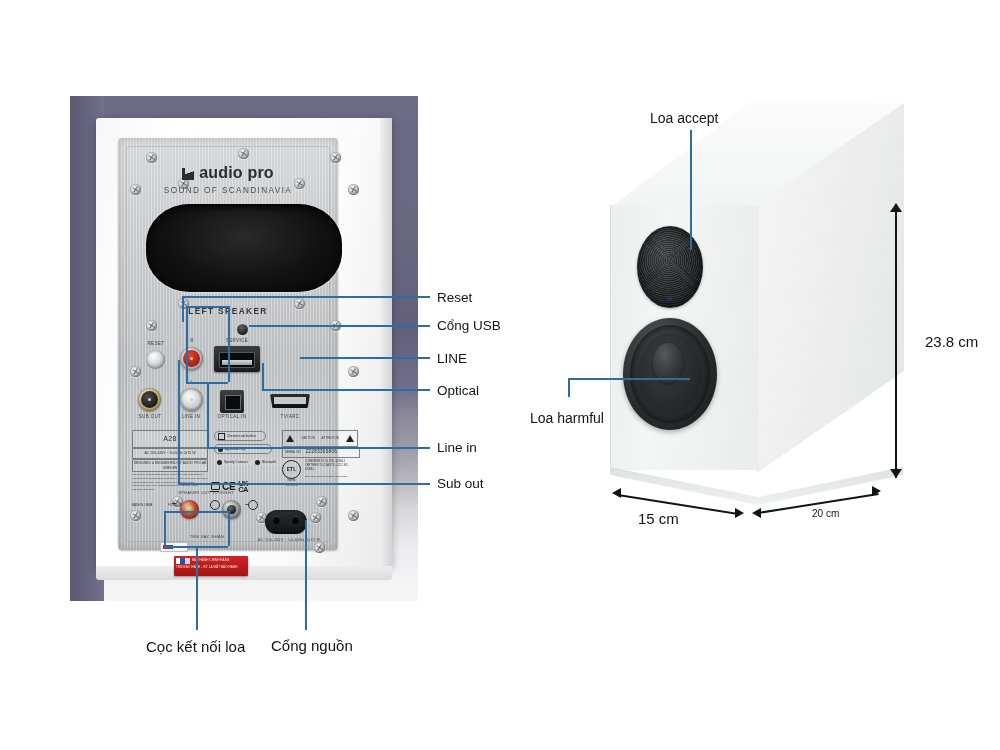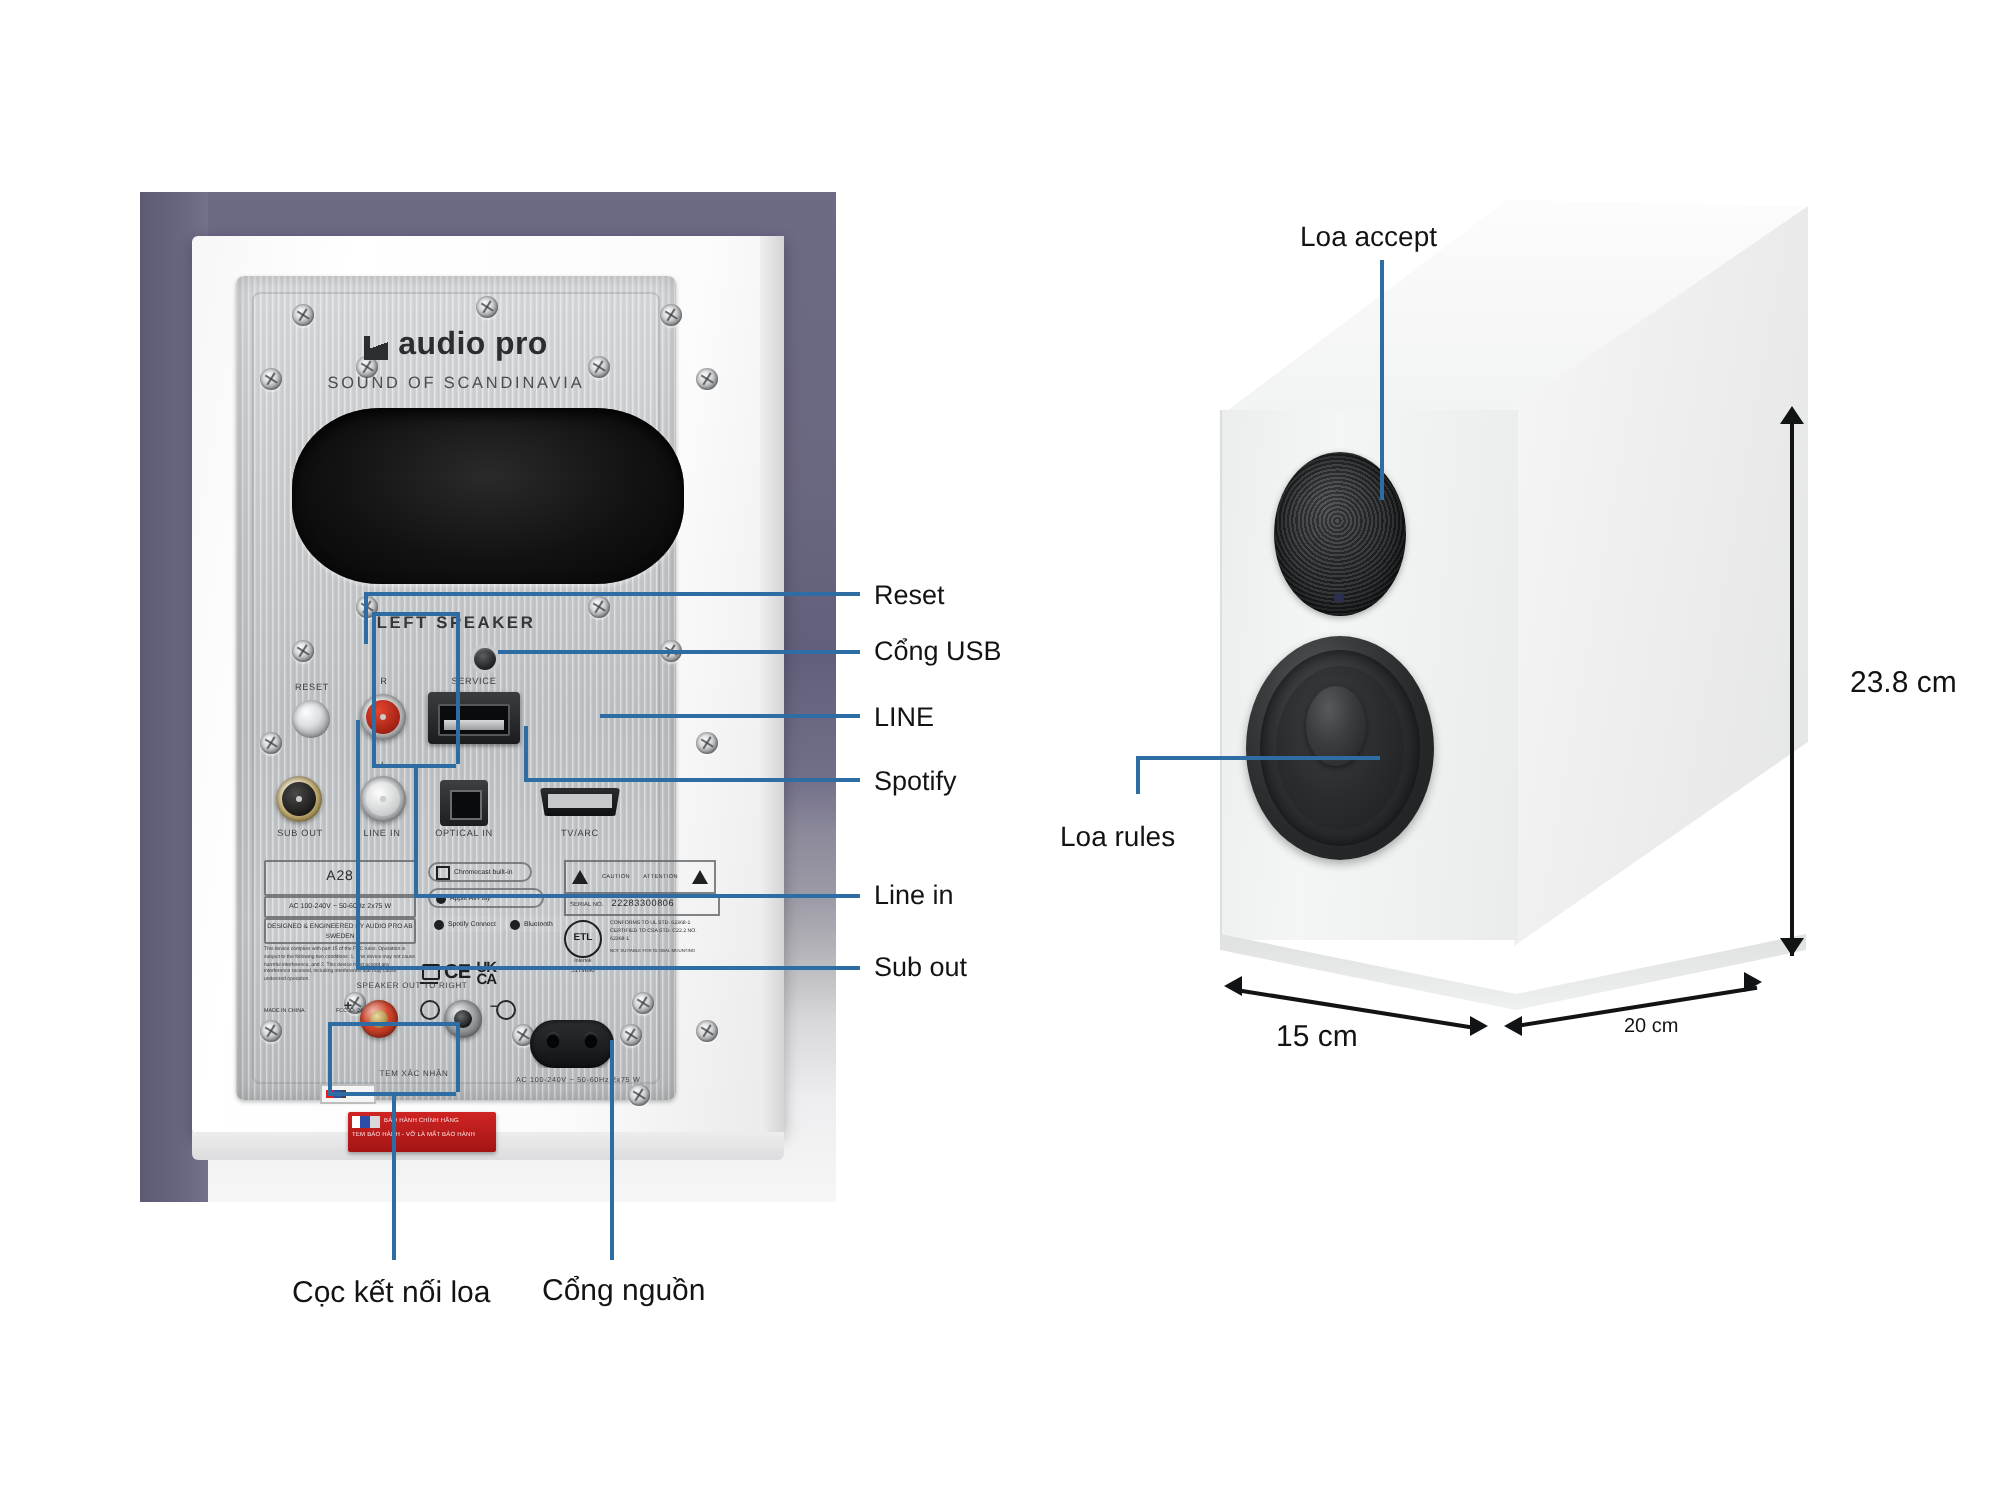--- a/index.html
+++ b/index.html
@@ -581,21 +581,21 @@
 <div class="lead lead-v" style="left:164px;top:511px;height:35px"></div>
 <div class="lead lead-v" style="left:228px;top:511px;height:35px"></div>
 <div class="lead lead-h" style="left:164px;top:546px;width:64px"></div>
 <div class="lead lead-v" style="left:196px;top:546px;height:84px"></div>
 
 <div class="lead lead-v" style="left:305px;top:520px;height:110px"></div>
 
 <div class="rlabel" style="left:437px;top:290px">Reset</div>
 <div class="rlabel" style="left:437px;top:318px">Cổng USB</div>
 <div class="rlabel" style="left:437px;top:351px">LINE</div>
-<div class="rlabel" style="left:437px;top:383px">Spotify</div>
+<div class="rlabel" style="left:437px;top:383px">Optical</div>
 <div class="rlabel" style="left:437px;top:440px">Line in</div>
 <div class="rlabel" style="left:437px;top:476px">Sub out</div>
 
 <div class="blabel" style="left:146px;top:638px">Cọc kết nối loa</div>
 <div class="blabel" style="left:271px;top:637px">Cổng nguồn</div>
 
 <div id="speaker3d">
   <div class="sp-top-face"></div>
   <div class="sp-side"></div>
   <div class="sp-front"></div>
@@ -608,21 +608,21 @@
     <div class="woofer-cone"></div>
     <div class="woofer-cap"></div>
   </div>
 </div>
 
 <div class="lead lead-v" style="left:690px;top:130px;height:120px"></div>
 <div class="rlabel" style="left:650px;top:110px;font-size:14px">Loa accept</div>
 
 <div class="lead lead-h" style="left:568px;top:378px;width:122px"></div>
 <div class="lead lead-v" style="left:568px;top:378px;height:19px"></div>
-<div class="rlabel" style="left:530px;top:410px;font-size:14px">Loa rules</div>
+<div class="rlabel" style="left:530px;top:410px;font-size:14px">Loa harmful</div>
 
 <div class="dimline" style="left:895px;top:208px;width:1.8px;height:270px"></div>
 <div class="arrowhead" style="left:890px;top:203px;border-left:6px solid transparent;border-right:6px solid transparent;border-bottom:9px solid #111315"></div>
 <div class="arrowhead" style="left:890px;top:469px;border-left:6px solid transparent;border-right:6px solid transparent;border-top:9px solid #111315"></div>
 <div class="rlabel" style="left:925px;top:333px;font-size:15px">23.8 cm</div>
 
 <div class="dimline" style="left:618px;top:494px;width:122px;height:1.8px;transform:rotate(9deg);transform-origin:left center"></div>
 <div class="arrowhead" style="left:612px;top:488px;border-top:5px solid transparent;border-bottom:5px solid transparent;border-right:9px solid #111315"></div>
 <div class="arrowhead" style="left:735px;top:508px;border-top:5px solid transparent;border-bottom:5px solid transparent;border-left:9px solid #111315"></div>
 <div class="rlabel" style="left:638px;top:510px;font-size:15px">15 cm</div>

